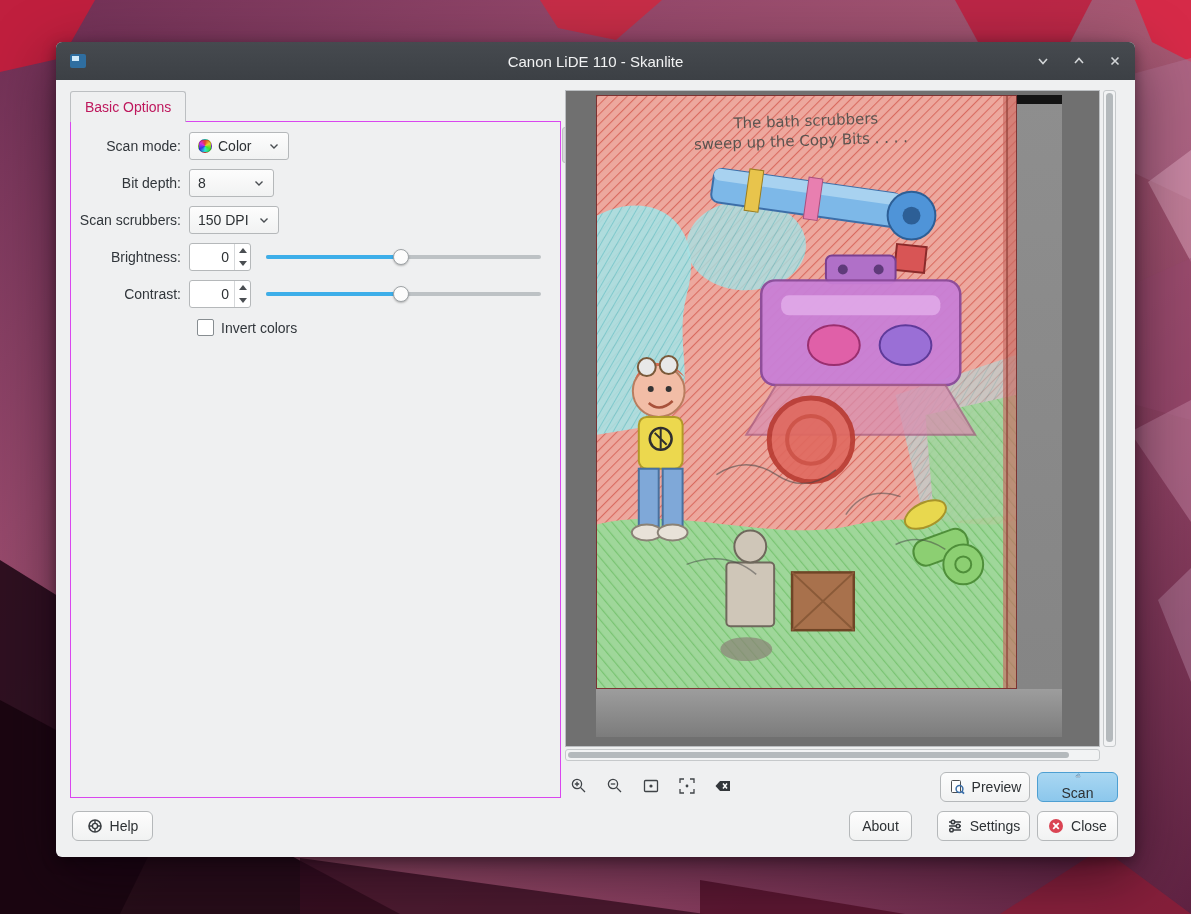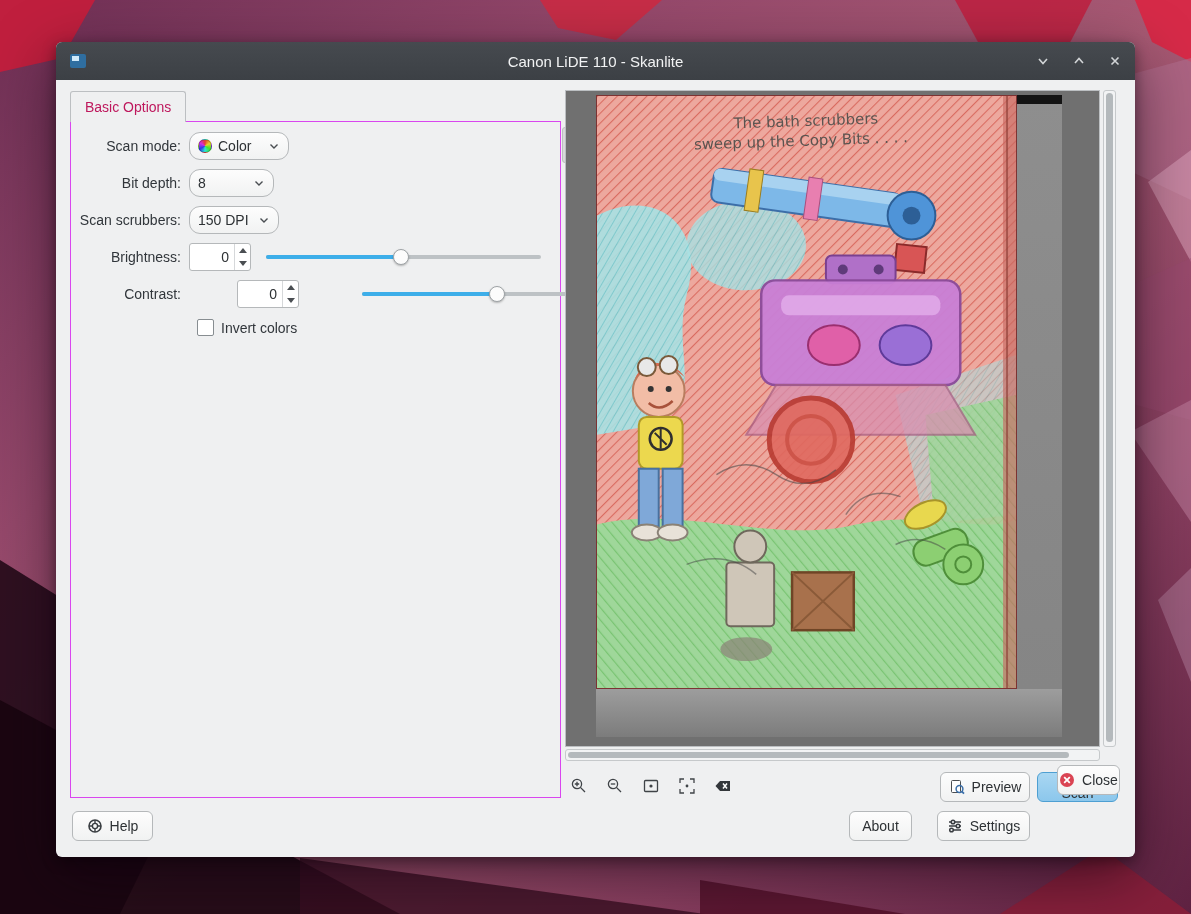--- a/index.html
+++ b/index.html
@@ -43,21 +43,21 @@
 
   .left-panel {
     position:absolute; left:14px; top:79px; width:491px; height:677px;
     background:#eff0f1; border:1px solid #d946ef;
   }
   .form-row { position:absolute; left:0; display:flex; align-items:center; height:28px; }
   .form-label { width:118px; text-align:right; padding-right:8px; font-size:14px; color:#31363b; }
 
   .dropdown {
     height:28px; display:flex; align-items:center; gap:6px; padding:0 8px;
-    background:linear-gradient(#fdfdfd,#f1f2f2); border:1px solid #b5b8ba; border-radius:11px;
+    background:linear-gradient(#fdfdfd,#f1f2f2); border:1px solid #b5b8ba; border-radius:3px;
     font-size:14px; color:#2d3134; cursor:pointer;
   }
   .dropdown .dd-value { flex:1; }
   .color-wheel {
     width:14px; height:14px; border-radius:50%;
     background:conic-gradient(#e63c2f,#e6d22f,#3fe62f,#2fe6d2,#2f3ce6,#d22fe6,#e63c2f);
     border:1px solid rgba(0,0,0,.25);
   }
 
   .spinbox {
@@ -215,21 +215,21 @@
             </span>
         </span>
       </div>
       <div class="slider">
         <div class="track"></div>
         <div class="fill"></div>
         <div class="handle"></div>
       </div>
     </div>
 
-    <div class="form-row" style="top:158px;gap:48px;">
+    <div class="form-row" style="top:158px;">
       <span class="form-label">Contrast:</span>
       <div class="spinbox">
         <span class="spin-value">0</span>
         <span class="spin-arrows">
           <span class="spin-up">
               <span class="tri-up"></span>
             </span>
           <span class="spin-down">
               <span class="tri-down"></span>
             </span>
@@ -407,21 +407,21 @@
     <svg width="16" height="16" viewBox="0 0 16 16" fill="none" stroke="#3a3e42" stroke-width="1.5">
         <line x1="2" y1="4" x2="14" y2="4"></line>
         <circle cx="6" cy="4" r="1.8" fill="#eff0f1"></circle>
         <line x1="2" y1="8" x2="14" y2="8"></line>
         <circle cx="11" cy="8" r="1.8" fill="#eff0f1"></circle>
         <line x1="2" y1="12" x2="14" y2="12"></line>
         <circle cx="4.5" cy="12" r="1.8" fill="#eff0f1"></circle>
       </svg>
     <span>Settings</span>
   </button>
-  <button class="btn" style="left:981px; top:723px; width:63px;margin-left:20px;">
+  <button class="btn" style="left:981px; top:769px; width:81px;">
     <svg width="16" height="16" viewBox="0 0 16 16">
         <circle cx="8" cy="8" r="7" fill="#da4453"></circle>
         <path d="M5.2,5.2 L10.8,10.8 M10.8,5.2 L5.2,10.8" stroke="#fff" stroke-width="1.8"></path>
       </svg>
     <span>Close</span>
   </button>
 
 </div>
 
 </body></html>

